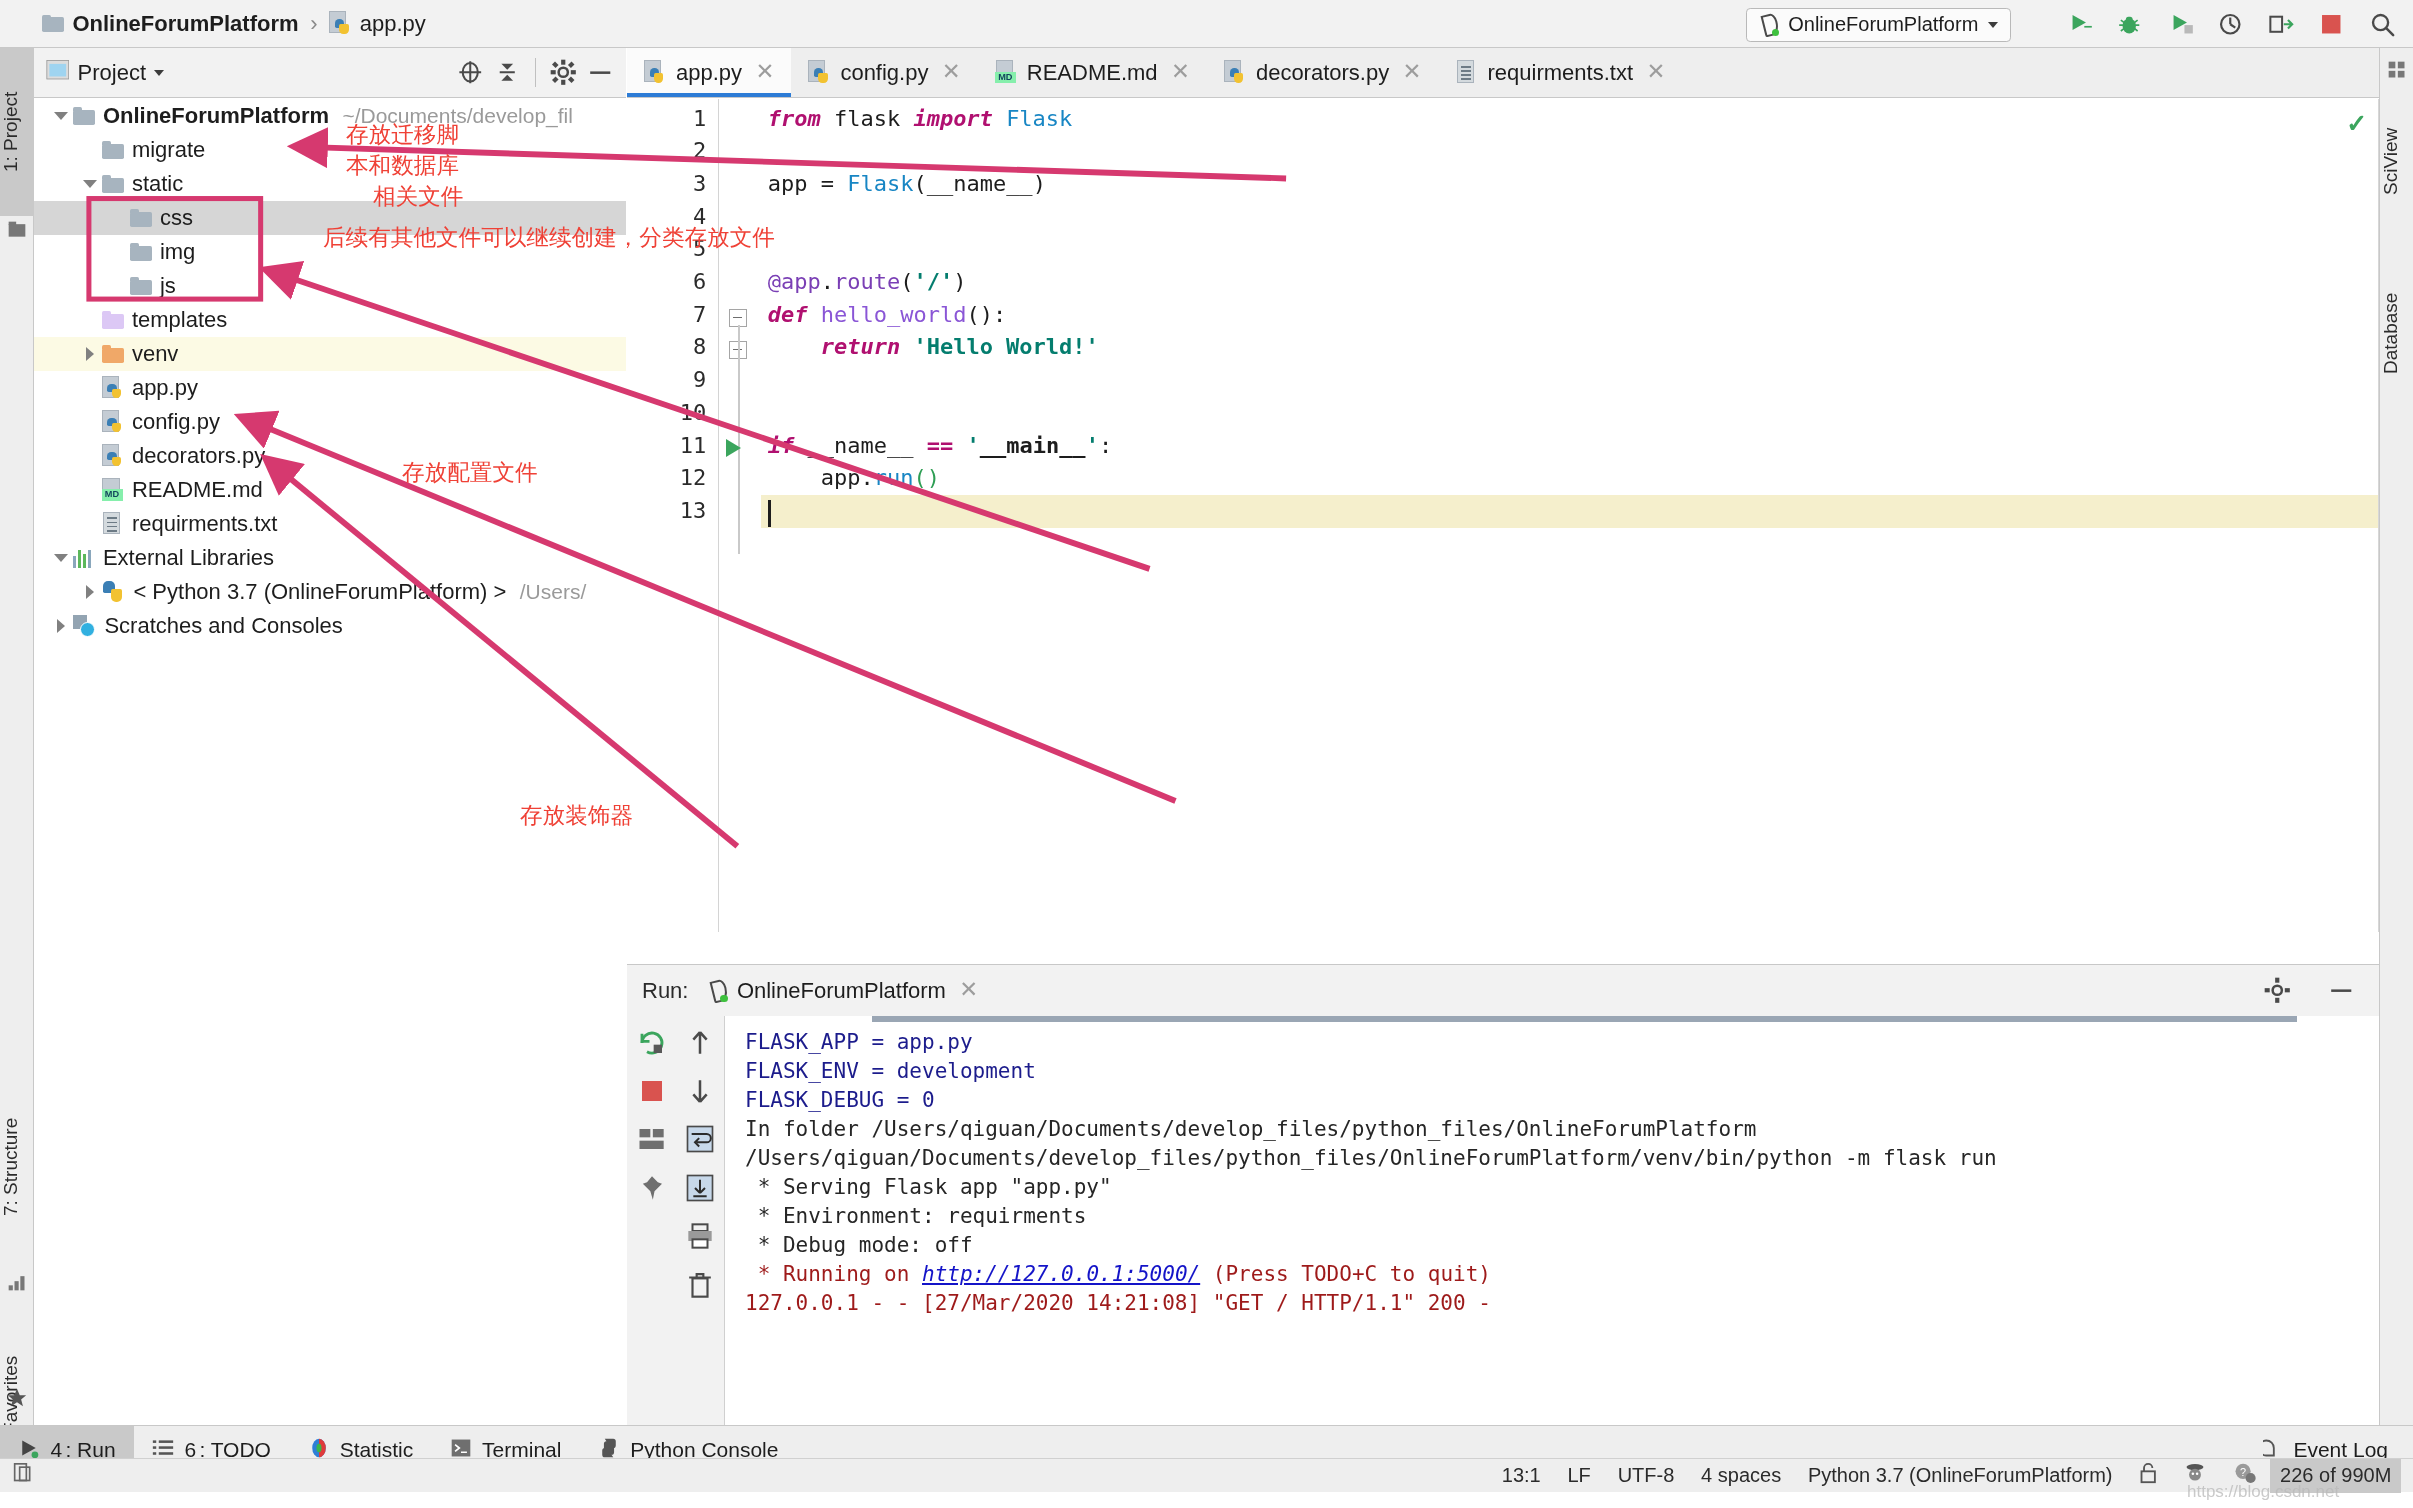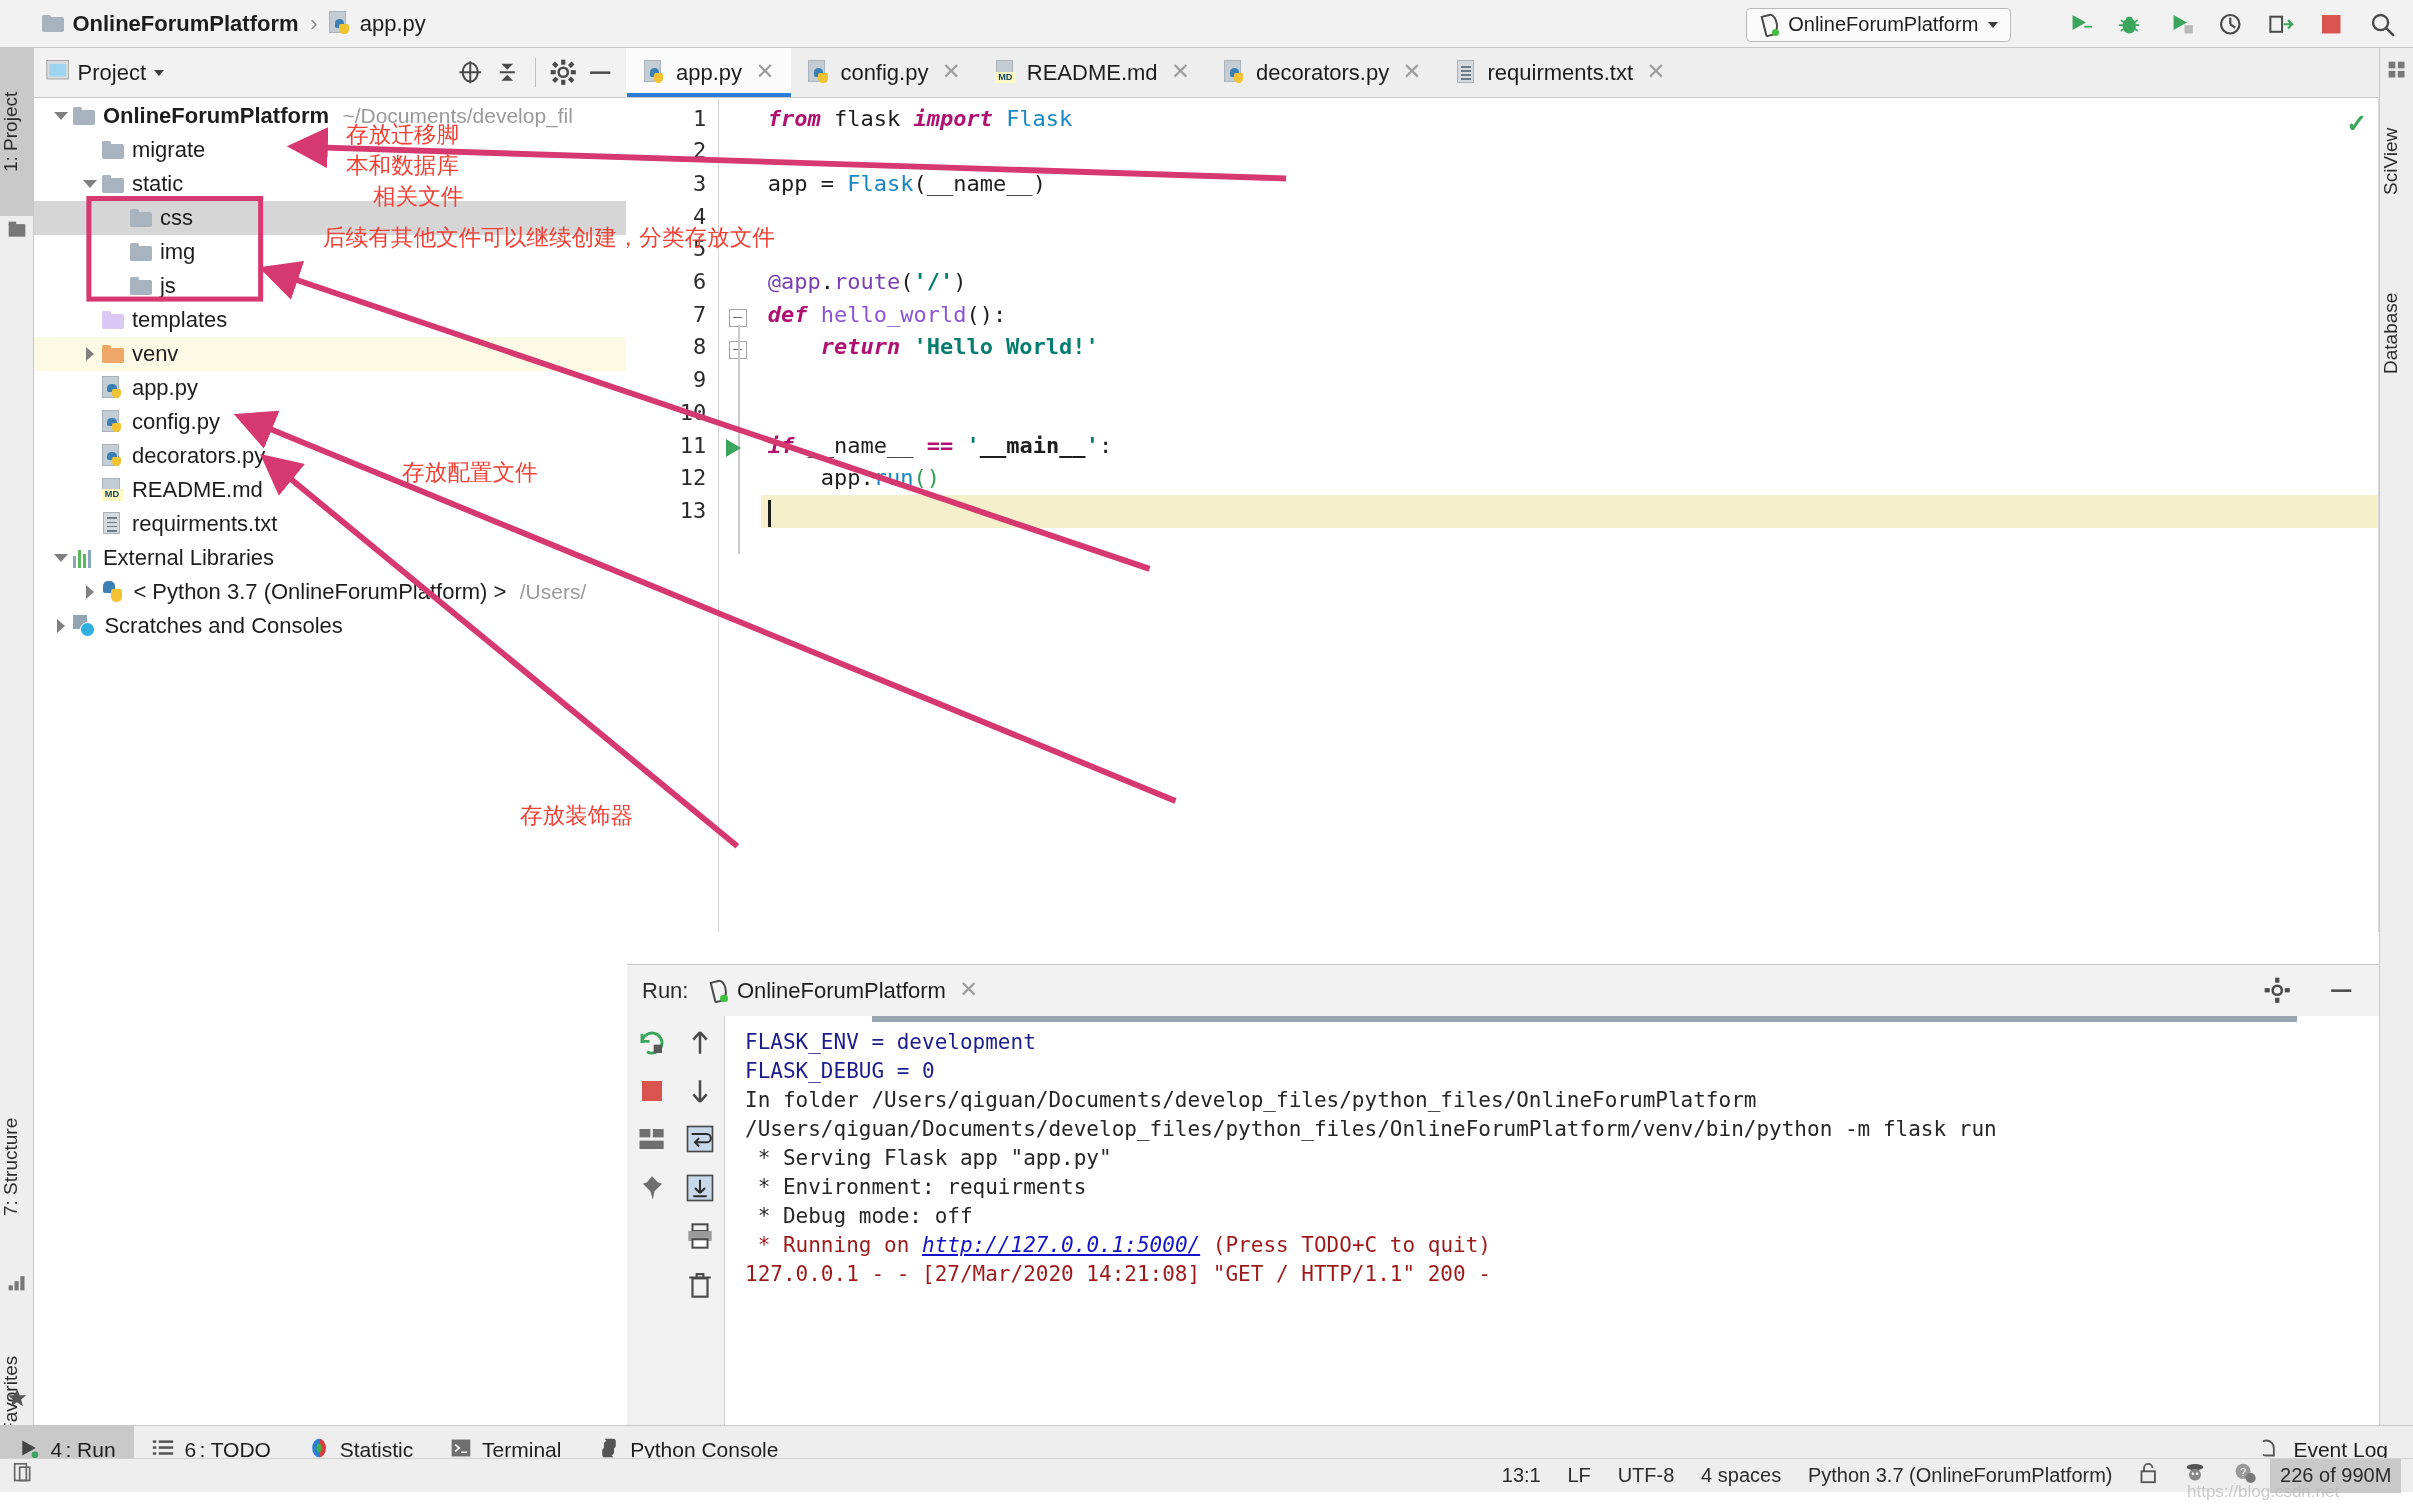--- a/index.html
+++ b/index.html
@@ -29,21 +29,21 @@
   .ficon::before{content:"";position:absolute;left:0;top:2.5px;width:22px;height:15px;background:#a7b4bf;border-radius:1.7px;}
   .ficon::after{content:"";position:absolute;left:0;top:0px;width:9.2px;height:4.2px;background:#a7b4bf;border-radius:1.7px 1.7px 0 0;}
   .ficon.purple::before{background:#dcc8f5;} .ficon.purple::after{background:#dcc8f5;}
   .ficon.orange::before{background:#f0a868;} .ficon.orange::after{background:#f0a868;}
   .pyicon { width:22px; height:25px; position:relative; display:inline-block; }
   .pyicon .pg{position:absolute;left:0;top:0;width:17px;height:22px;background:#c4ccd4;border:0.8px solid #aab3bc;}
   .pyicon .sn1{position:absolute;left:5.9px;top:8.4px;width:9.2px;height:8.4px;background:#3b7fb5;border-radius:4.2px 4.2px 1.7px 1.7px;}
   .pyicon .sn2{position:absolute;left:10px;top:13.4px;width:9.2px;height:9.2px;background:#f2c231;border-radius:1.7px 1.7px 4.2px 4.2px;}
   .mdicon { width:22px; height:25px; position:relative; display:inline-block; }
   .mdicon .pg{position:absolute;left:0.8px;top:0;width:17.6px;height:22px;background:#c4ccd4;border:0.8px solid #aab3bc;}
-  .mdicon .lbl{position:absolute;left:0;top:11.7px;width:21px;height:11.7px;background:#fef9c3;color:#14465e;font-size:9.2px;
+  .mdicon .lbl{position:absolute;left:0;top:11.7px;width:21px;height:11.7px;background:#86efac;color:#14465e;font-size:9.2px;
     font-weight:bold;line-height:11.7px;text-align:center;font-family:"Liberation Sans",sans-serif;}
   .txticon { width:22px; height:25px; position:relative; display:inline-block; }
   .txticon .pg{position:absolute;left:1.7px;top:0;width:17px;height:22.6px;background:#d4dade;border:0.8px solid #aab3bc;}
   .txticon .l{position:absolute;left:5px;width:10px;height:1.7px;background:#6d7b86;}
 
   
   #runconfig {
     position:absolute; right:402px; top:7.5px; height:34px;
     background:#fbfbfb; border:0.8px solid #b9b9b9; border-radius:4.2px;
     display:flex; align-items:center; gap:10px; padding:0 11.7px; font-size:20px;
@@ -669,20 +669,21 @@
       </span>
       <span class="rtb">
         <svg width="30" height="30" viewBox="0 0 36 36">
             <rect x="9" y="10" width="18" height="22" fill="none" stroke="#4a4a4a" stroke-width="2.6"></rect>
             <path d="M5 9 h26 M14 5 h8 v4 h-8z" fill="none" stroke="#4a4a4a" stroke-width="2.6"></path>
           </svg>
       </span>
     </div>
     <div id="console">
       <div id="conscroll"></div>
+    <div class="coline c-blue">FLASK_APP = app.py</div>
         <div class="coline c-blue">FLASK_ENV = development</div>
         <div class="coline c-blue">FLASK_DEBUG = 0</div>
         <div class="coline c-dark">In folder /Users/qiguan/Documents/develop_files/python_files/OnlineForumPlatform</div>
         <div class="coline c-dark">/Users/qiguan/Documents/develop_files/python_files/OnlineForumPlatform/venv/bin/python -m flask run</div>
         <div class="coline c-dark"> * Serving Flask app "app.py"</div>
         <div class="coline c-dark"> * Environment: requirments</div>
         <div class="coline c-dark"> * Debug mode: off</div>
         <div class="coline c-red"><span> * Running on </span><span class="c-link">http://127.0.0.1:5000/</span><span> (Press TODO+C to quit)</span></div>
         <div class="coline c-red">127.0.0.1 - - [27/Mar/2020 14:21:08] "GET / HTTP/1.1" 200 -</div>
       </div>

